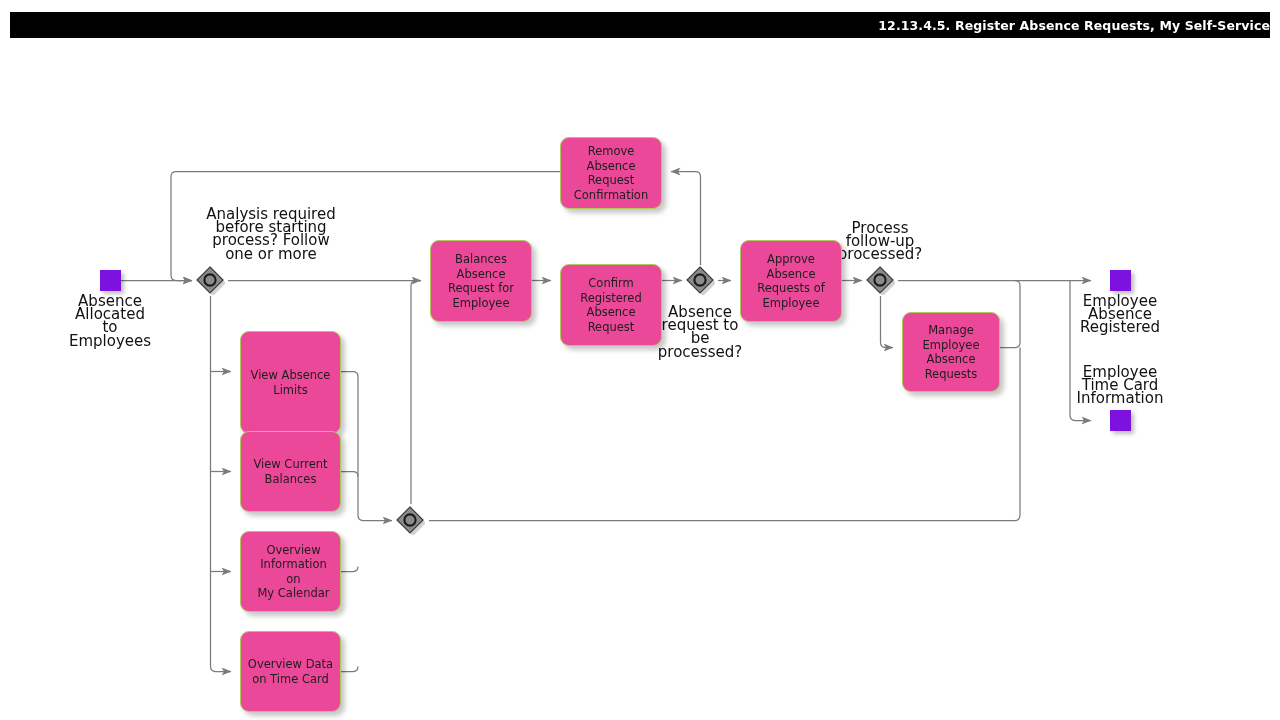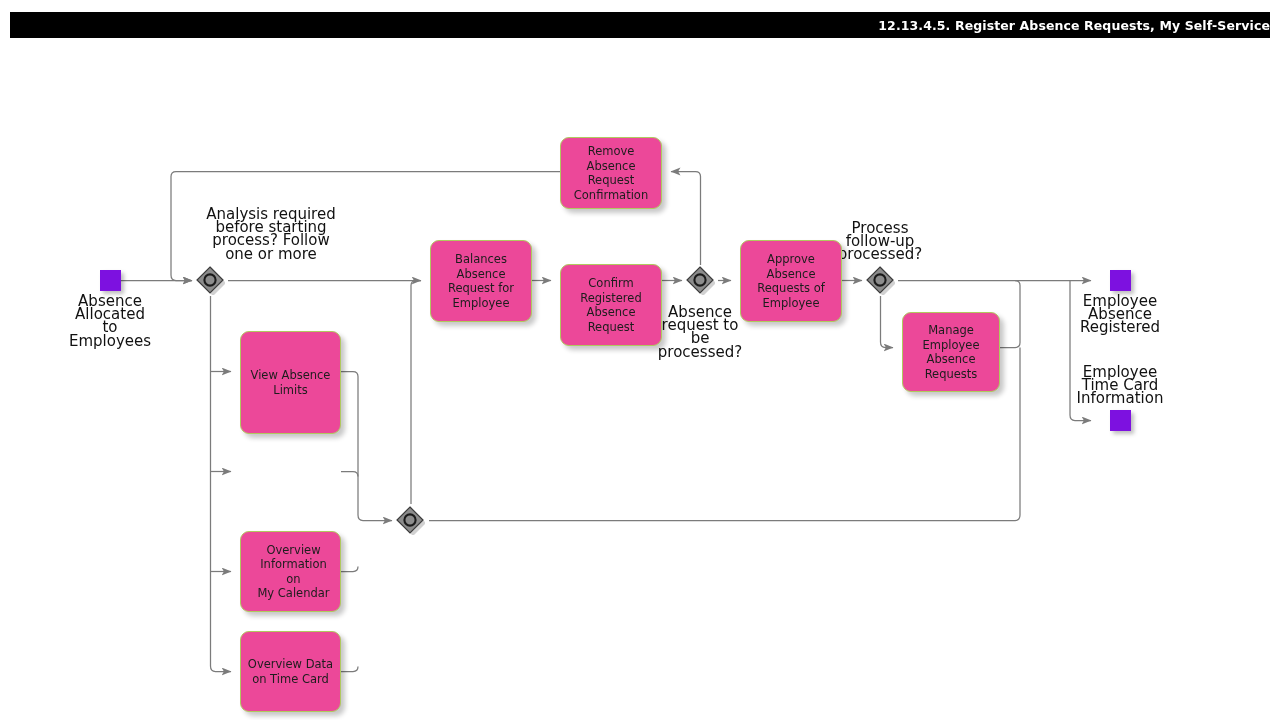--- a/index.html
+++ b/index.html
@@ -204,20 +204,24 @@
 Employee
 Absence
 Requests</span>
   </div>
 
   <div class="node task" style="left:240px;top:331px;width:101px;height:103px;">
     <span style="white-space: pre-line;">View Absence
 Limits</span>
   </div>
 
+  <div class="node task" style="left:240px;top:431px;width:101px;height:81px;">
+    <span style="white-space: pre-line;">View Current
+Balances</span>
+  </div>
 
   <div class="node task" style="left:240px;top:531px;width:101px;height:81px;padding-left:12px;">
     <span style="white-space: pre-line;">Overview
 Information on
 My Calendar</span>
   </div>
 
   <div class="node task" style="left:240px;top:631px;width:101px;height:81px;">
     <span style="white-space: pre-line;">Overview Data
 on Time Card</span>

